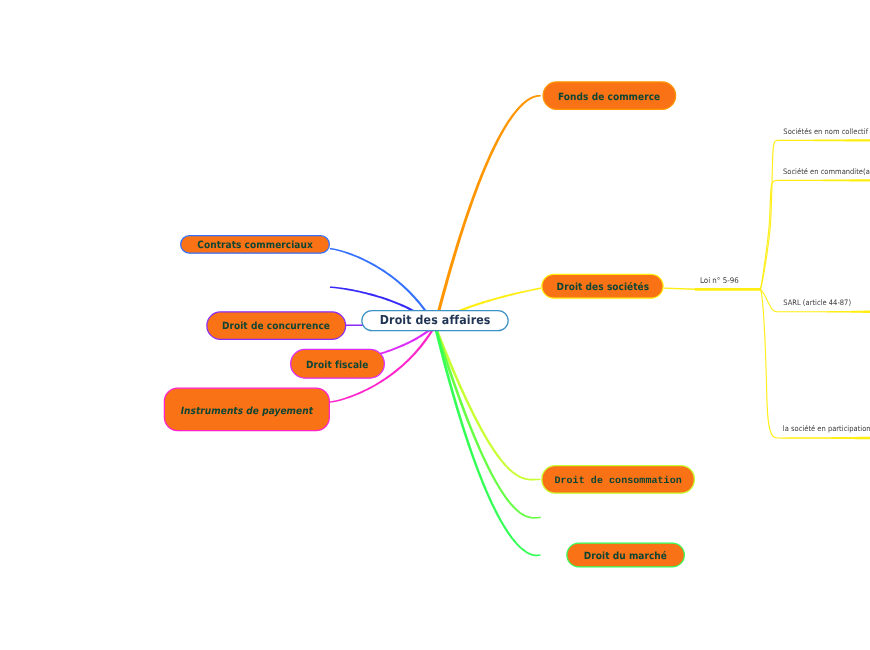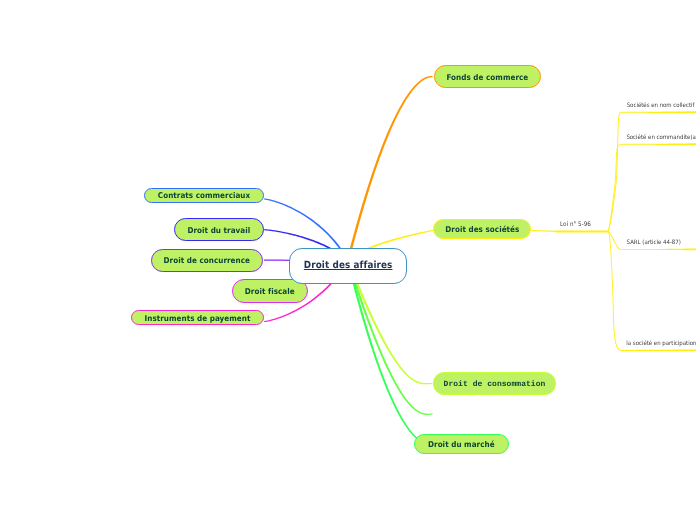--- a/index.html
+++ b/index.html
@@ -1,20 +1,20 @@
 <!DOCTYPE html>
 <html><head>
 <meta charset="utf-8">
 <style>
   html,body{margin:0;padding:0;background:#ffffff;}
   body{width:696px;height:520px;overflow:hidden;
        font-family:"DejaVu Sans", sans-serif;-webkit-font-smoothing:antialiased;text-rendering:geometricPrecision;}
   #stage{position:relative;width:696px;height:520px;background:#fff;}
   svg#edges{position:absolute;left:0;top:0;width:696px;height:520px;overflow:visible;}
-  .node{position:absolute;box-sizing:border-box;background:#bef264;
+  .node{position:absolute;box-sizing:border-box;background:#f97316;
         border-style:solid;display:flex;align-items:center;justify-content:center;
         white-space:nowrap;color:#0d4535;font-weight:bold;font-size:8px;
         font-stretch:condensed;letter-spacing:0.05px;line-height:1;}
   .node span{position:relative;top:1.1px;}
   #center-node{position:absolute;box-sizing:border-box;background:#ffffff;
         border:1.25px solid #3d92c4;border-radius:13px;
         display:flex;align-items:center;justify-content:center;white-space:nowrap;
         color:#1f3353;font-weight:bold;font-size:9.8px;font-stretch:condensed;
         letter-spacing:0.1px;}
   .leaf-label{position:absolute;white-space:nowrap;color:#3d3d3d;font-size:6px;
@@ -41,47 +41,44 @@
       <path d="M 556.0,231.45 L 608.8,231.5" stroke="#ffee11" stroke-width="2.1" fill="none"></path>
       <path d="M 608.81,231.51 L 609.34,229.39 L 609.83,227.27 L 610.28,225.14 L 610.71,223.00 L 611.11,220.86 L 611.51,218.72 L 611.89,216.58 L 612.25,214.44 L 612.61,212.29 L 612.95,210.15 L 613.28,208.00 L 613.61,205.85 L 613.93,203.70 L 614.23,201.54 L 614.53,199.39 L 614.82,197.24 L 615.11,195.08 L 615.38,192.92 L 615.65,190.77 L 615.90,188.61 L 616.15,186.45 L 616.39,184.29 L 616.62,182.12 L 616.78,179.94 L 616.92,177.77 L 617.05,175.60 L 617.16,173.43 L 617.26,171.26 L 617.35,169.08 L 617.43,166.91 L 617.51,164.74 L 617.58,162.57 L 617.65,160.39 L 617.72,158.22 L 617.78,156.05 L 617.84,153.88 L 617.90,151.71 L 617.95,149.53 L 618.01,147.36 L 618.06,145.19 L 618.11,143.02 L 618.17,140.85 L 618.22,138.67 L 618.28,136.50 L 618.34,134.33 L 618.40,132.16 L 618.47,129.99 L 618.54,127.82 L 618.62,125.65 L 618.72,123.49 L 618.83,121.32 L 619.00,119.17 L 619.25,117.03 L 619.62,114.95 L 620.44,113.26 L 622.14,112.78 L 624.31,112.79 L 626.48,112.80 L 628.65,112.80 L 630.83,112.81 L 633.00,112.82 L 635.17,112.82 L 637.34,112.83 L 639.52,112.84 L 641.69,112.85 L 643.86,112.86 L 646.03,112.87 L 648.21,112.88 L 650.38,112.89 L 652.55,112.91 L 654.72,112.92 L 656.90,112.93 L 659.07,112.95 L 661.24,112.97 L 663.41,112.98 L 665.59,113.00 L 667.76,113.02 L 669.93,113.04 L 672.10,113.06 L 674.28,113.08 L 676.45,113.10 L 678.62,113.13 L 680.79,113.15 L 682.97,113.18 L 685.14,113.20 L 687.31,113.23 L 689.48,113.25 L 691.66,113.25 L 693.83,113.25 L 696.00,113.25 L 696.00,111.35 L 693.83,111.35 L 691.66,111.35 L 689.48,111.35 L 687.31,111.37 L 685.14,111.40 L 682.97,111.42 L 680.79,111.45 L 678.62,111.47 L 676.45,111.50 L 674.28,111.52 L 672.10,111.54 L 669.93,111.56 L 667.76,111.58 L 665.59,111.60 L 663.41,111.62 L 661.24,111.63 L 659.07,111.65 L 656.90,111.67 L 654.72,111.68 L 652.55,111.69 L 650.38,111.71 L 648.21,111.72 L 646.03,111.73 L 643.86,111.74 L 641.69,111.75 L 639.52,111.76 L 637.34,111.77 L 635.17,111.78 L 633.00,111.78 L 630.83,111.79 L 628.65,111.80 L 626.48,111.80 L 624.31,111.81 L 622.13,111.82 L 619.78,112.56 L 618.70,114.71 L 618.31,116.91 L 618.07,119.08 L 617.91,121.27 L 617.80,123.44 L 617.71,125.62 L 617.64,127.79 L 617.57,129.96 L 617.51,132.14 L 617.45,134.31 L 617.40,136.48 L 617.34,138.65 L 617.29,140.83 L 617.24,143.00 L 617.19,145.17 L 617.14,147.34 L 617.08,149.51 L 617.03,151.68 L 616.97,153.86 L 616.92,156.03 L 616.86,158.20 L 616.79,160.37 L 616.73,162.54 L 616.65,164.71 L 616.58,166.88 L 616.49,169.05 L 616.40,171.22 L 616.31,173.39 L 616.20,175.55 L 616.07,177.72 L 615.93,179.88 L 615.77,182.04 L 615.54,184.19 L 615.30,186.35 L 615.06,188.51 L 614.80,190.66 L 614.54,192.82 L 614.26,194.97 L 613.98,197.12 L 613.69,199.28 L 613.39,201.43 L 613.08,203.57 L 612.77,205.72 L 612.44,207.87 L 612.11,210.01 L 611.77,212.16 L 611.41,214.30 L 611.05,216.44 L 610.67,218.57 L 610.28,220.71 L 609.87,222.84 L 609.45,224.96 L 609.00,227.08 L 608.51,229.19 L 607.99,231.29 Z" fill="#ffee11"></path>
       <path d="M 608.82,231.48 L 609.16,229.68 L 609.49,227.88 L 609.80,226.07 L 610.10,224.27 L 610.38,222.46 L 610.66,220.65 L 610.94,218.84 L 611.21,217.03 L 611.47,215.22 L 611.73,213.41 L 611.98,211.60 L 612.23,209.78 L 612.48,207.97 L 612.72,206.16 L 612.96,204.34 L 613.20,202.53 L 613.43,200.72 L 613.66,198.90 L 613.89,197.09 L 614.11,195.27 L 614.34,193.45 L 614.55,191.64 L 614.77,189.82 L 614.98,188.00 L 615.19,186.19 L 615.39,184.37 L 615.57,182.54 L 615.72,180.71 L 615.85,178.88 L 615.97,177.05 L 616.07,175.23 L 616.17,173.40 L 616.26,171.57 L 616.34,169.74 L 616.42,167.91 L 616.49,166.09 L 616.57,164.26 L 616.64,162.43 L 616.71,160.61 L 616.79,158.78 L 616.87,156.95 L 616.96,155.13 L 617.07,153.31 L 617.20,151.49 L 617.39,149.71 L 617.76,147.97 L 618.40,146.40 L 619.52,145.27 L 621.08,144.80 L 622.85,144.76 L 624.68,144.76 L 626.51,144.77 L 628.34,144.77 L 630.17,144.77 L 632.00,144.78 L 633.83,144.78 L 635.65,144.79 L 637.48,144.80 L 639.31,144.80 L 641.14,144.81 L 642.97,144.82 L 644.80,144.82 L 646.63,144.83 L 648.45,144.84 L 650.28,144.85 L 652.11,144.86 L 653.94,144.87 L 655.77,144.88 L 657.60,144.89 L 659.43,144.91 L 661.26,144.92 L 663.08,144.93 L 664.91,144.95 L 666.74,144.97 L 668.57,144.98 L 670.40,145.00 L 672.23,145.02 L 674.06,145.04 L 675.88,145.06 L 677.71,145.08 L 679.54,145.10 L 681.37,145.13 L 683.20,145.15 L 685.03,145.18 L 686.86,145.20 L 688.69,145.23 L 690.51,145.25 L 692.34,145.25 L 694.17,145.25 L 696.00,145.25 L 696.00,143.35 L 694.17,143.35 L 692.34,143.35 L 690.51,143.35 L 688.69,143.37 L 686.86,143.40 L 685.03,143.42 L 683.20,143.45 L 681.37,143.47 L 679.54,143.50 L 677.71,143.52 L 675.88,143.54 L 674.06,143.56 L 672.23,143.58 L 670.40,143.60 L 668.57,143.62 L 666.74,143.63 L 664.91,143.65 L 663.08,143.67 L 661.26,143.68 L 659.43,143.69 L 657.60,143.71 L 655.77,143.72 L 653.94,143.73 L 652.11,143.74 L 650.28,143.75 L 648.45,143.76 L 646.63,143.77 L 644.80,143.78 L 642.97,143.78 L 641.14,143.79 L 639.31,143.80 L 637.48,143.80 L 635.65,143.81 L 633.83,143.82 L 632.00,143.82 L 630.17,143.83 L 628.34,143.83 L 626.51,143.83 L 624.68,143.84 L 622.85,143.84 L 620.97,143.90 L 619.06,144.49 L 617.63,145.93 L 616.89,147.73 L 616.51,149.57 L 616.32,151.42 L 616.19,153.25 L 616.08,155.08 L 616.00,156.91 L 615.92,158.74 L 615.84,160.57 L 615.77,162.40 L 615.70,164.23 L 615.63,166.05 L 615.56,167.88 L 615.48,169.71 L 615.40,171.53 L 615.31,173.36 L 615.22,175.18 L 615.11,177.00 L 615.00,178.82 L 614.87,180.64 L 614.72,182.46 L 614.54,184.27 L 614.34,186.09 L 614.13,187.91 L 613.92,189.72 L 613.71,191.54 L 613.49,193.35 L 613.27,195.17 L 613.05,196.98 L 612.82,198.79 L 612.59,200.61 L 612.35,202.42 L 612.12,204.23 L 611.88,206.05 L 611.64,207.86 L 611.39,209.67 L 611.14,211.48 L 610.89,213.29 L 610.63,215.10 L 610.37,216.91 L 610.10,218.71 L 609.82,220.52 L 609.54,222.33 L 609.26,224.13 L 608.96,225.93 L 608.65,227.73 L 608.33,229.53 L 607.98,231.32 Z" fill="#ffee11"></path>
       <path d="M 608.12,231.92 L 608.87,232.63 L 609.53,233.43 L 610.13,234.30 L 610.69,235.20 L 611.22,236.13 L 611.73,237.08 L 612.22,238.03 L 612.70,239.00 L 613.17,239.97 L 613.64,240.94 L 614.12,241.91 L 614.60,242.88 L 615.09,243.85 L 615.61,244.82 L 616.14,245.77 L 616.71,246.71 L 617.37,247.63 L 618.15,248.47 L 619.11,249.15 L 620.20,249.58 L 621.34,249.79 L 622.46,249.83 L 623.54,249.83 L 624.62,249.83 L 625.71,249.83 L 626.79,249.83 L 627.87,249.83 L 628.95,249.83 L 630.03,249.83 L 631.11,249.83 L 632.19,249.83 L 633.28,249.83 L 634.36,249.83 L 635.44,249.83 L 636.52,249.83 L 637.60,249.83 L 638.68,249.83 L 639.76,249.83 L 640.85,249.83 L 641.93,249.84 L 643.01,249.84 L 644.09,249.84 L 645.17,249.84 L 646.25,249.84 L 647.33,249.84 L 648.42,249.85 L 649.50,249.85 L 650.58,249.85 L 651.66,249.86 L 652.74,249.86 L 653.82,249.86 L 654.91,249.87 L 655.99,249.87 L 657.07,249.87 L 658.15,249.88 L 659.23,249.88 L 660.31,249.89 L 661.39,249.90 L 662.48,249.90 L 663.56,249.91 L 664.64,249.92 L 665.72,249.92 L 666.80,249.93 L 667.88,249.94 L 668.96,249.95 L 670.05,249.96 L 671.13,249.97 L 672.21,249.98 L 673.29,249.99 L 674.37,250.01 L 675.45,250.02 L 676.53,250.03 L 677.62,250.05 L 678.70,250.07 L 679.78,250.08 L 680.86,250.10 L 681.94,250.12 L 683.02,250.14 L 684.10,250.16 L 685.19,250.18 L 686.27,250.20 L 687.35,250.23 L 688.43,250.25 L 689.51,250.28 L 690.59,250.30 L 691.67,250.33 L 692.76,250.35 L 693.84,250.35 L 694.92,250.35 L 696.00,250.35 L 696.00,248.45 L 694.92,248.45 L 693.84,248.45 L 692.76,248.45 L 691.67,248.47 L 690.59,248.50 L 689.51,248.52 L 688.43,248.55 L 687.35,248.57 L 686.27,248.60 L 685.19,248.62 L 684.10,248.64 L 683.02,248.66 L 681.94,248.68 L 680.86,248.70 L 679.78,248.72 L 678.70,248.73 L 677.62,248.75 L 676.53,248.77 L 675.45,248.78 L 674.37,248.79 L 673.29,248.81 L 672.21,248.82 L 671.13,248.83 L 670.05,248.84 L 668.96,248.85 L 667.88,248.86 L 666.80,248.87 L 665.72,248.88 L 664.64,248.88 L 663.56,248.89 L 662.48,248.90 L 661.39,248.90 L 660.31,248.91 L 659.23,248.92 L 658.15,248.92 L 657.07,248.93 L 655.99,248.93 L 654.91,248.93 L 653.82,248.94 L 652.74,248.94 L 651.66,248.94 L 650.58,248.95 L 649.50,248.95 L 648.42,248.95 L 647.33,248.96 L 646.25,248.96 L 645.17,248.96 L 644.09,248.96 L 643.01,248.96 L 641.93,248.96 L 640.85,248.97 L 639.76,248.97 L 638.68,248.97 L 637.60,248.97 L 636.52,248.97 L 635.44,248.97 L 634.36,248.97 L 633.28,248.97 L 632.19,248.97 L 631.11,248.97 L 630.03,248.97 L 628.95,248.97 L 627.87,248.97 L 626.79,248.97 L 625.71,248.97 L 624.62,248.97 L 623.54,248.97 L 622.46,248.97 L 621.42,248.94 L 620.43,248.76 L 619.52,248.40 L 618.72,247.83 L 618.03,247.09 L 617.43,246.25 L 616.88,245.34 L 616.35,244.41 L 615.85,243.46 L 615.36,242.50 L 614.88,241.54 L 614.41,240.57 L 613.94,239.59 L 613.46,238.62 L 612.98,237.65 L 612.48,236.68 L 611.96,235.72 L 611.42,234.77 L 610.84,233.83 L 610.21,232.92 L 609.50,232.06 L 608.68,231.28 Z" fill="#ffee11"></path>
       <path d="M 608.19,231.90 L 608.61,234.01 L 608.95,236.15 L 609.22,238.30 L 609.47,240.46 L 609.68,242.63 L 609.88,244.79 L 610.06,246.96 L 610.23,249.13 L 610.38,251.30 L 610.53,253.48 L 610.67,255.65 L 610.80,257.83 L 610.92,260.00 L 611.04,262.17 L 611.16,264.35 L 611.27,266.53 L 611.38,268.70 L 611.48,270.88 L 611.58,273.06 L 611.67,275.23 L 611.76,277.41 L 611.85,279.59 L 611.94,281.76 L 612.02,283.94 L 612.10,286.12 L 612.18,288.30 L 612.26,290.47 L 612.33,292.65 L 612.41,294.83 L 612.48,297.01 L 612.55,299.19 L 612.61,301.36 L 612.67,303.54 L 612.73,305.72 L 612.78,307.90 L 612.83,310.08 L 612.89,312.26 L 612.95,314.44 L 613.01,316.61 L 613.07,318.79 L 613.15,320.97 L 613.23,323.15 L 613.33,325.34 L 613.44,327.52 L 613.57,329.70 L 613.73,331.88 L 613.92,334.05 L 614.15,336.23 L 614.43,338.40 L 614.78,340.57 L 615.22,342.73 L 615.80,344.87 L 616.59,346.96 L 617.75,348.93 L 619.56,350.46 L 621.90,350.88 L 624.08,350.89 L 626.26,350.90 L 628.44,350.90 L 630.61,350.91 L 632.79,350.92 L 634.97,350.92 L 637.15,350.93 L 639.33,350.94 L 641.51,350.95 L 643.69,350.96 L 645.87,350.97 L 648.05,350.98 L 650.23,350.99 L 652.41,351.01 L 654.59,351.02 L 656.77,351.03 L 658.95,351.05 L 661.13,351.07 L 663.31,351.08 L 665.49,351.10 L 667.67,351.12 L 669.85,351.14 L 672.03,351.16 L 674.20,351.18 L 676.38,351.20 L 678.56,351.23 L 680.74,351.25 L 682.92,351.28 L 685.10,351.30 L 687.28,351.33 L 689.46,351.35 L 691.64,351.35 L 693.82,351.35 L 696.00,351.35 L 696.00,349.45 L 693.82,349.45 L 691.64,349.45 L 689.46,349.45 L 687.28,349.47 L 685.10,349.50 L 682.92,349.52 L 680.74,349.55 L 678.56,349.57 L 676.38,349.60 L 674.20,349.62 L 672.03,349.64 L 669.85,349.66 L 667.67,349.68 L 665.49,349.70 L 663.31,349.72 L 661.13,349.73 L 658.95,349.75 L 656.77,349.77 L 654.59,349.78 L 652.41,349.79 L 650.23,349.81 L 648.05,349.82 L 645.87,349.83 L 643.69,349.84 L 641.51,349.85 L 639.33,349.86 L 637.15,349.87 L 634.97,349.88 L 632.79,349.88 L 630.61,349.89 L 628.44,349.90 L 626.26,349.90 L 624.08,349.91 L 621.90,349.92 L 619.98,349.60 L 618.50,348.34 L 617.45,346.56 L 616.69,344.58 L 616.12,342.52 L 615.68,340.41 L 615.33,338.27 L 615.05,336.13 L 614.81,333.97 L 614.62,331.80 L 614.46,329.64 L 614.32,327.47 L 614.21,325.29 L 614.11,323.12 L 614.02,320.94 L 613.95,318.77 L 613.88,316.59 L 613.81,314.41 L 613.76,312.23 L 613.70,310.05 L 613.64,307.88 L 613.59,305.70 L 613.53,303.52 L 613.47,301.34 L 613.40,299.16 L 613.33,296.98 L 613.26,294.80 L 613.19,292.62 L 613.11,290.44 L 613.03,288.27 L 612.95,286.09 L 612.87,283.91 L 612.79,281.73 L 612.70,279.55 L 612.61,277.37 L 612.52,275.20 L 612.43,273.02 L 612.33,270.84 L 612.23,268.66 L 612.12,266.48 L 612.01,264.31 L 611.89,262.13 L 611.77,259.95 L 611.65,257.78 L 611.52,255.60 L 611.38,253.42 L 611.23,251.25 L 611.07,249.07 L 610.91,246.89 L 610.72,244.72 L 610.53,242.55 L 610.31,240.37 L 610.07,238.20 L 609.79,236.03 L 609.45,233.86 L 609.01,231.70 Z" fill="#ffee11"></path>
     </svg>
 
   <div class="node" id="n-l0" style="left: 144.1px; top: 187.6px; width: 119.9px; height: 15px; border-width: 1.25px; border-color: rgb(51, 112, 255); border-radius: 11.4px;">
       <span>Contrats commerciaux</span>
     </div>
-  <div class="node" id="n-l1" style="left: 173.8px; top: 218.1px; width: 90.2px; height: 23.3px; border-width: 1.25px; border-color: rgb(53, 40, 248); border-radius: 11.65px;">
-      <span>Droit du travail</span>
-    </div>
-  <div class="node" id="n-l2" style="left: 151px; top: 248.7px; width: 111.5px; height: 22.9px; border-width: 1.25px; border-color: rgb(138, 43, 245); border-radius: 11.45px;">
+  <div class="node" id="n-l2" style="left: 165px; top: 248.7px; width: 111.5px; height: 22.9px; border-width: 1.25px; border-color: rgb(138, 43, 245); border-radius: 11.45px;">
       <span>Droit de concurrence</span>
     </div>
   <div class="node" id="n-l3" style="left: 187.5px; top: 278.9px; width: 76.5px; height: 24px; border-width: 1.25px; border-color: rgb(221, 45, 252); border-radius: 12px; margin-left: 44px;">
       <span>Droit fiscale</span>
     </div>
-  <div class="node" id="n-l4" style="left: 131px; top: 310.4px; width: 133px; height: 15px; border-width: 1.25px; border-color: rgb(255, 35, 204); border-radius: 11.15px;">
+  <div class="node" id="n-l4" style="left: 131px; top: 310.4px; width: 133px; height: 35px; border-width: 1.25px; border-color: rgb(255, 35, 204); border-radius: 11.15px; font-style: italic;">
       <span>Instruments de payement</span>
     </div>
 
   <div class="node" id="n-r0" style="left: 433.8px; top: 65.2px; width: 107.1px; height: 22.8px; border-width: 1.25px; border-color: rgb(255, 149, 0); border-radius: 11.4px;">
       <span>Fonds de commerce</span>
     </div>
   <div class="node" id="n-r1" style="left: 433.4px; top: 219px; width: 97.9px; height: 20px; border-width: 1.25px; border-color: rgb(255, 238, 17); border-radius: 11.55px;">
       <span>Droit des sociétés</span>
     </div>
   <div class="node" id="n-r2" style="left: 432.7px; top: 372.4px; width: 123.6px; height: 22.3px; border-width: 1.25px; border-color: rgb(200, 255, 51); border-radius: 11.15px; font-family: Liberation Mono, monospace;">
       <span>Droit de consommation</span>
     </div>
-  <div class="node" id="n-r4" style="left: 414px; top: 433.5px; width: 94.6px; height: 20.9px; border-width: 1.25px; border-color: rgb(51, 255, 85); border-radius: 10.45px;">
+  <div class="node" id="n-r4" style="left: 453px; top: 433.5px; width: 94.6px; height: 20.9px; border-width: 1.25px; border-color: rgb(51, 255, 85); border-radius: 10.45px;">
       <span>Droit du marché</span>
     </div>
 
-  <div id="center-node" style="left: 289.4px; top: 247.6px; width: 117.5px; height: 36px; text-decoration: underline;">
+  <div id="center-node" style="left: 289.4px; top: 247.6px; width: 117.5px; height: 17px;">
       <span>Droit des affaires</span>
     </div>
 
   <div class="edge-label" id="lbl-loi" style="left: 560px; top: 220.6px;">Loi n° 5-96</div>
   <div class="leaf-label" id="lf0" style="left: 626.7px; top: 102px;">Sociétés en nom collectif</div>
   <div class="leaf-label" id="lf1" style="left: 626.4px; top: 134px;">Société en commandite(a</div>
   <div class="leaf-label" id="lf2" style="left: 626.6px; top: 239.1px;">SARL (article 44-87)</div>
   <div class="leaf-label" id="lf3" style="left: 626.3px; top: 340.1px;">la société en participation</div>
 </div>
 

